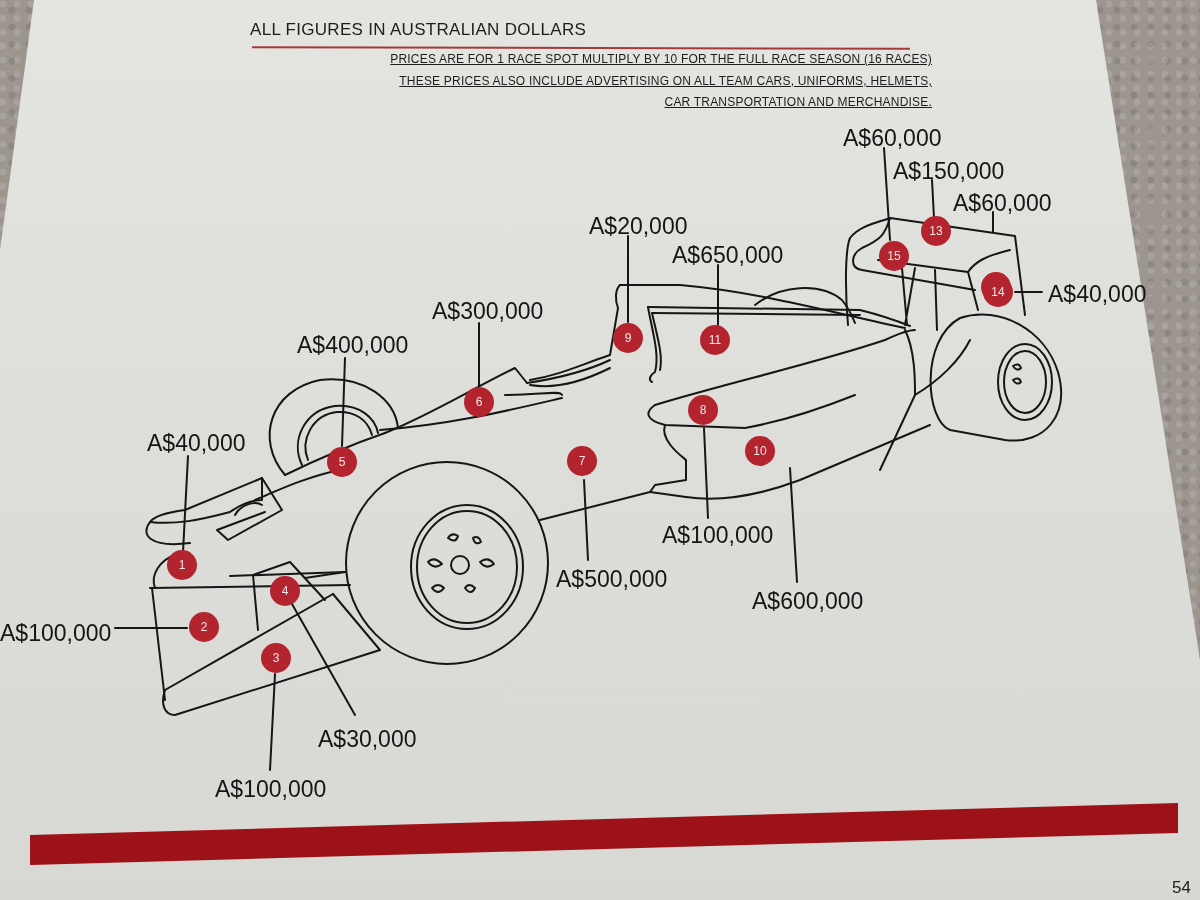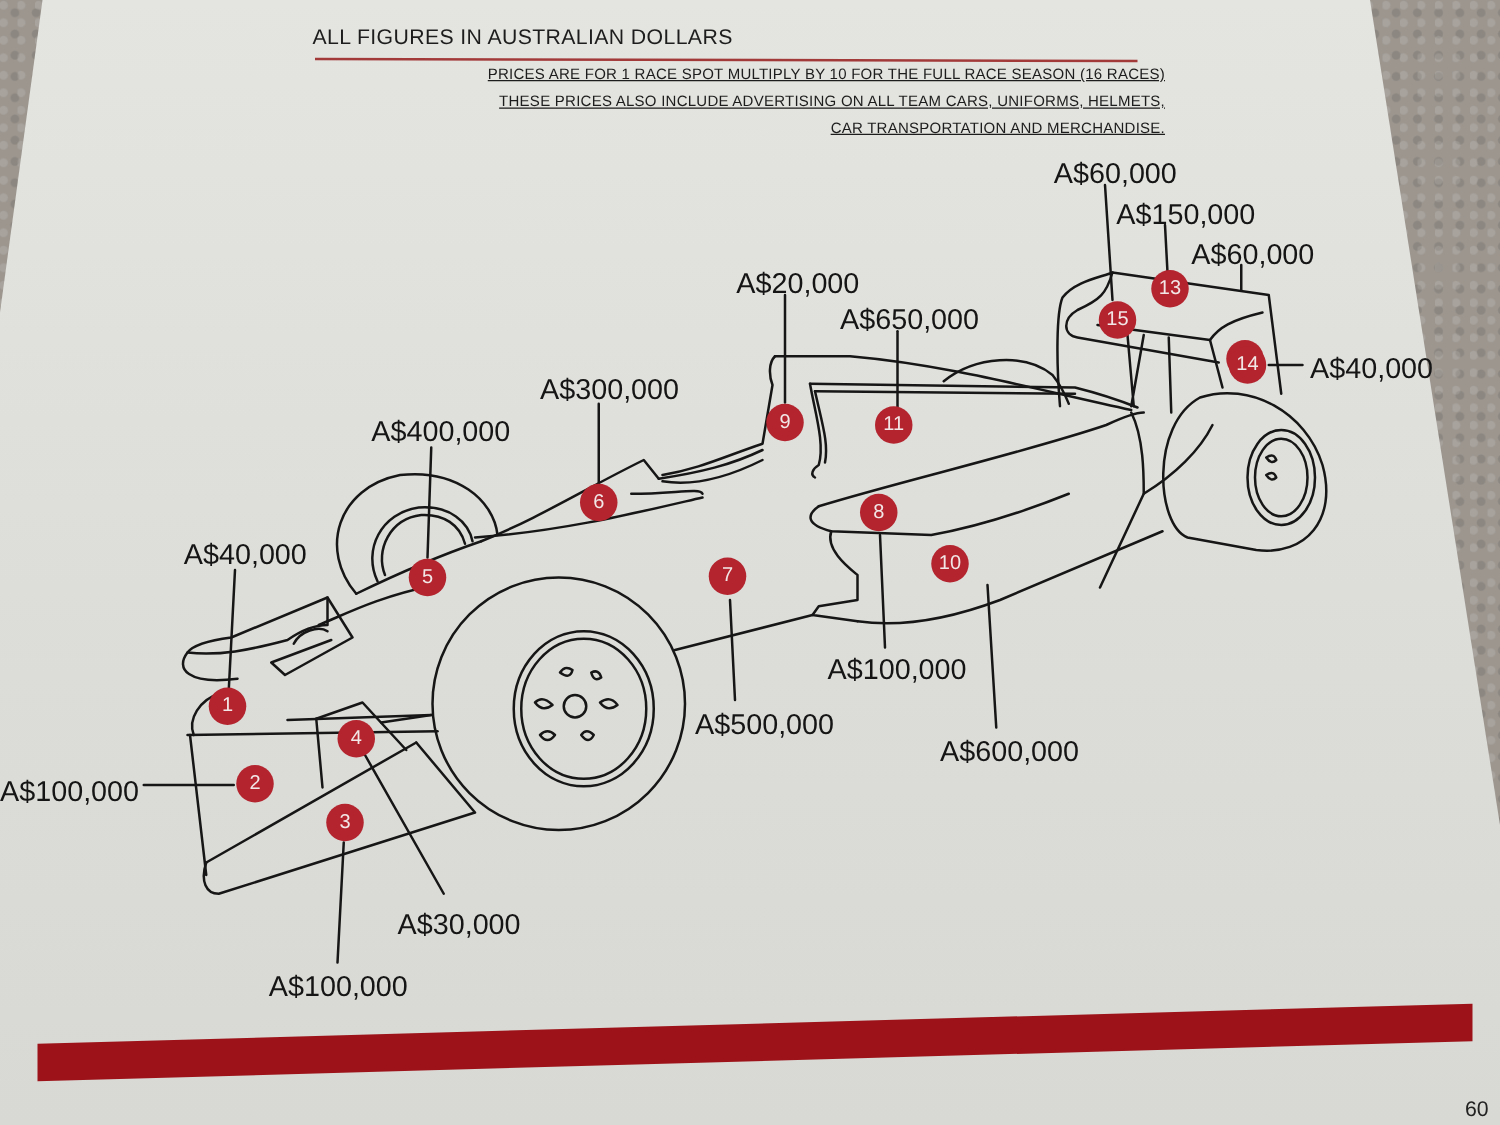--- a/index.html
+++ b/index.html
@@ -35,21 +35,21 @@
   #hl1 { top: 52px; }
   #hl2 { top: 74px; }
   #hl3 { top: 95px; }
   svg.car { position: absolute; left: 0; top: 0; }
   .label {
     position: absolute; font-size: 23px; color: #151515; white-space: nowrap;
   }
   .badge {
     position: absolute; width: 30px; height: 30px; margin-left: -15px; margin-top: -15px;
     border-radius: 50%; background: #b3242e; color: #f2e6e6;
-    font-size: 16px; line-height: 30px; text-align: center;
+    font-size: 12px; line-height: 30px; text-align: center;
   }
   .footer-bar {
     position: absolute; left: 30px; top: 835px; width: 1148px; height: 30px;
     background: #9c1218;
     transform: skewY(-1.6deg); transform-origin: left top;
   }
   .page-number {
     position: absolute; left: 1172px; top: 878px; font-size: 17px; color: #222;
   }
 </style>
@@ -195,13 +195,13 @@
 <div class="badge" style="left:703px;top:410px;">8</div>
 <div class="badge" style="left:628px;top:338px;">9</div>
 <div class="badge" style="left:760px;top:451px;">10</div>
 <div class="badge" style="left:715px;top:340px;">11</div>
 <div class="badge" style="left:996px;top:249px;margin-top:23px;">12</div>
 <div class="badge" style="left:936px;top:231px;">13</div>
 <div class="badge" style="left:998px;top:292px;">14</div>
 <div class="badge" style="left:894px;top:256px;">15</div>
 
 <div class="footer-bar"></div>
-<div class="page-number">60</div>
+<div class="page-number">54</div>
 
 </body></html>

